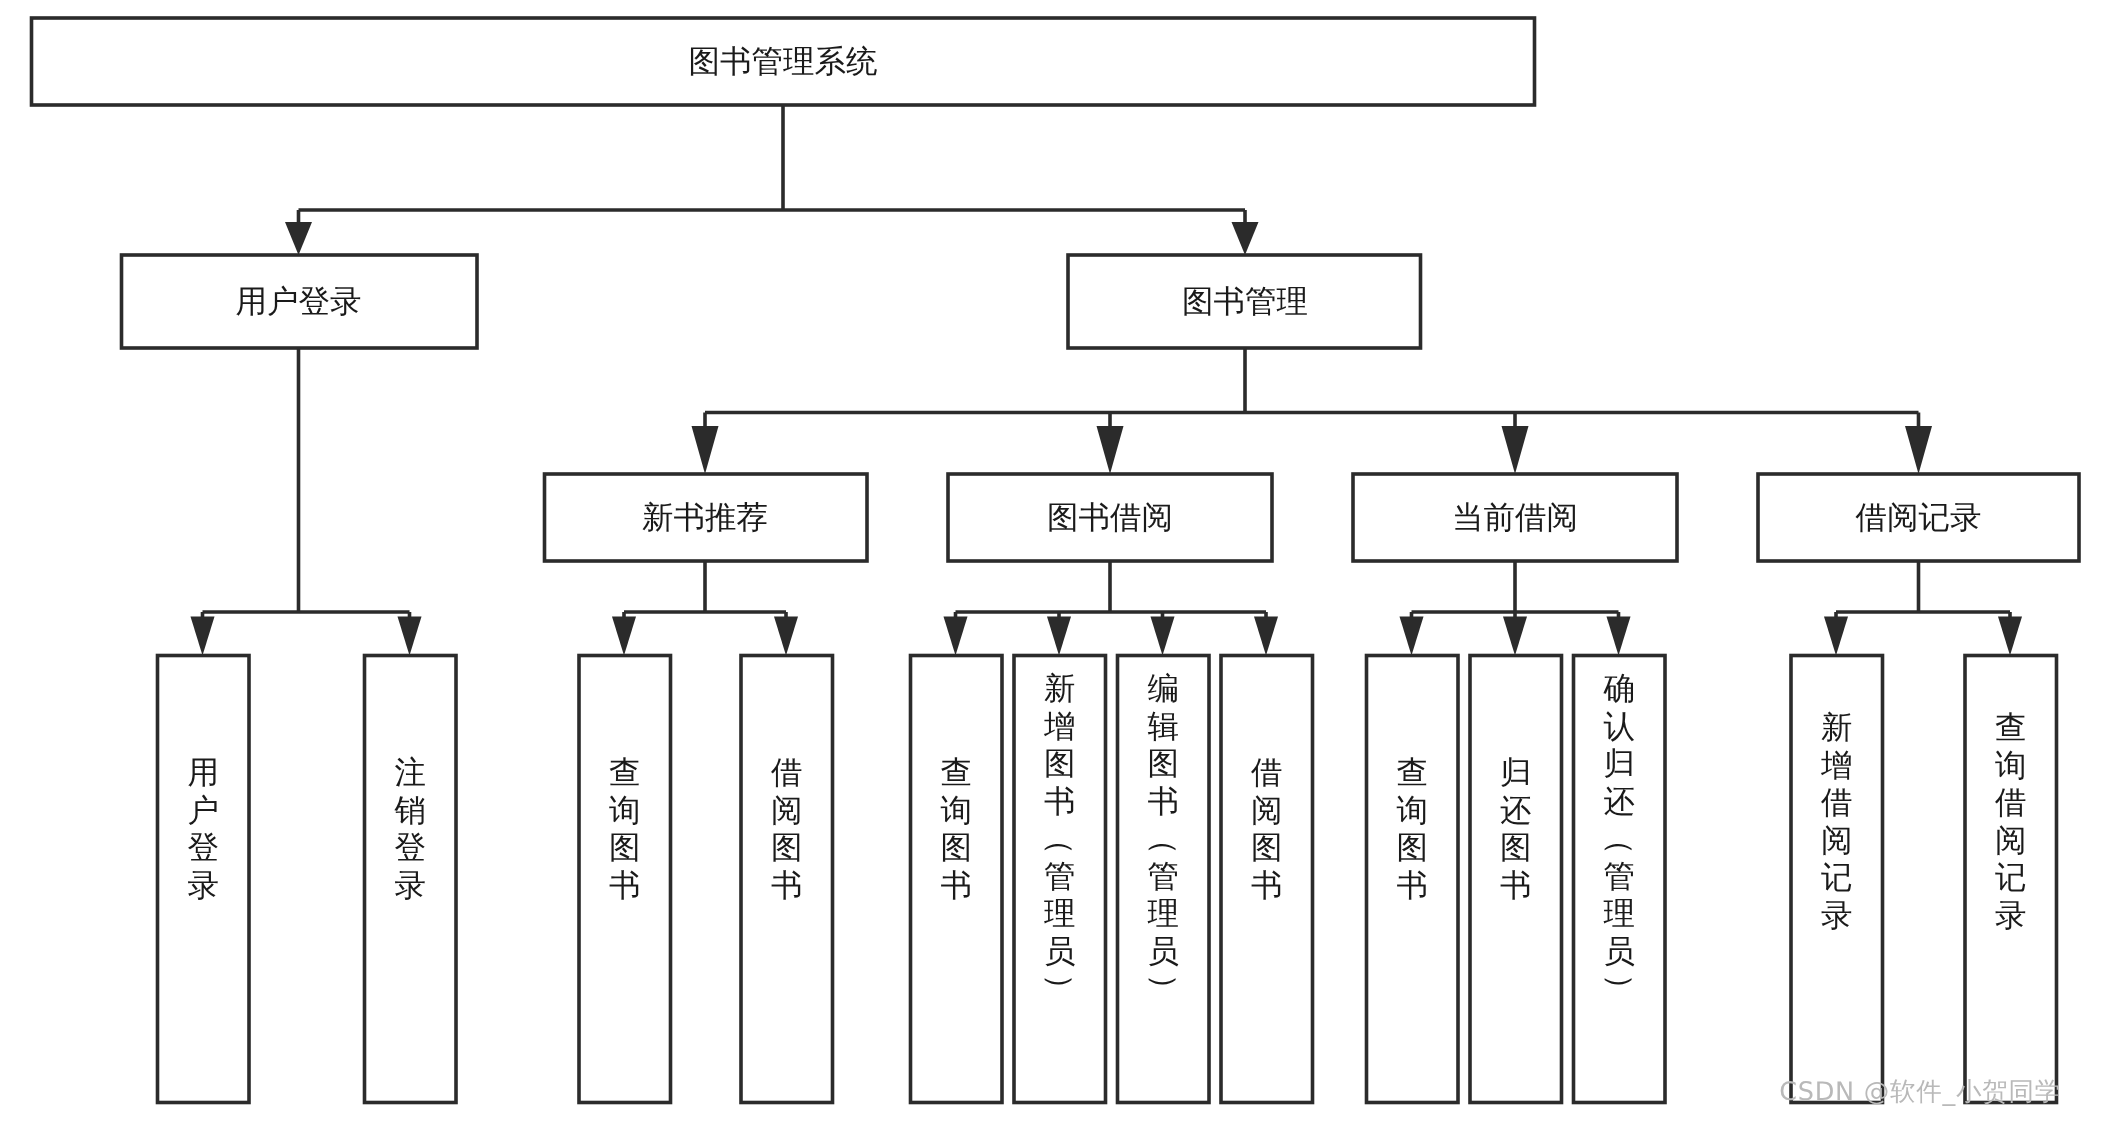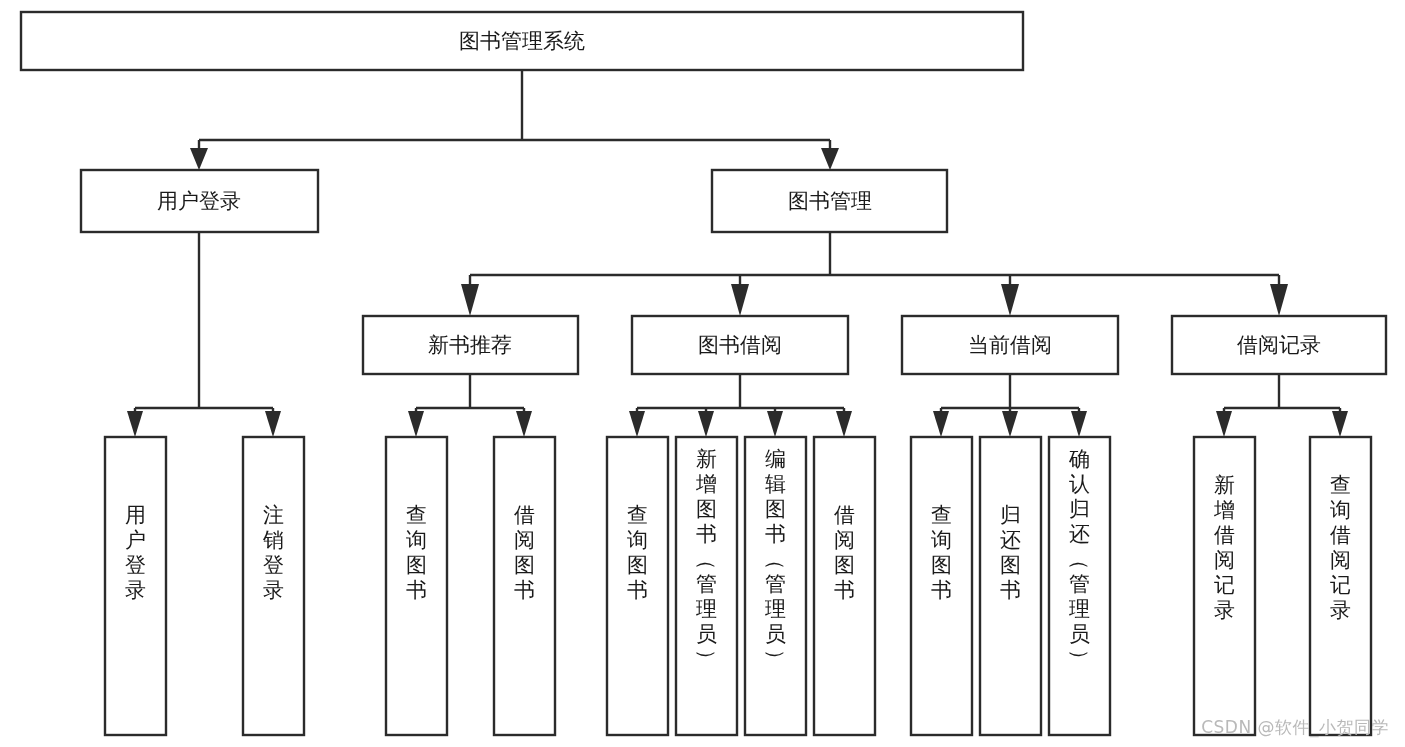--- a/index.html
+++ b/index.html
@@ -63,21 +63,21 @@
     color: #1a1a1a;
     display: block;
     text-align: center;
   }
   .vchar.paren {
     transform: rotate(90deg);
     display: block;
   }
   .watermark {
     position: absolute;
-    right: 5px;
+    right: 20px;
     bottom: 8px;
     font-family: "DejaVu Sans", "Liberation Sans", sans-serif;
     font-size: 17px;
     color: #b9b9b9;
     white-space: nowrap;
     letter-spacing: 0.5px;
   }
 </style>
 </head>
 <body>

